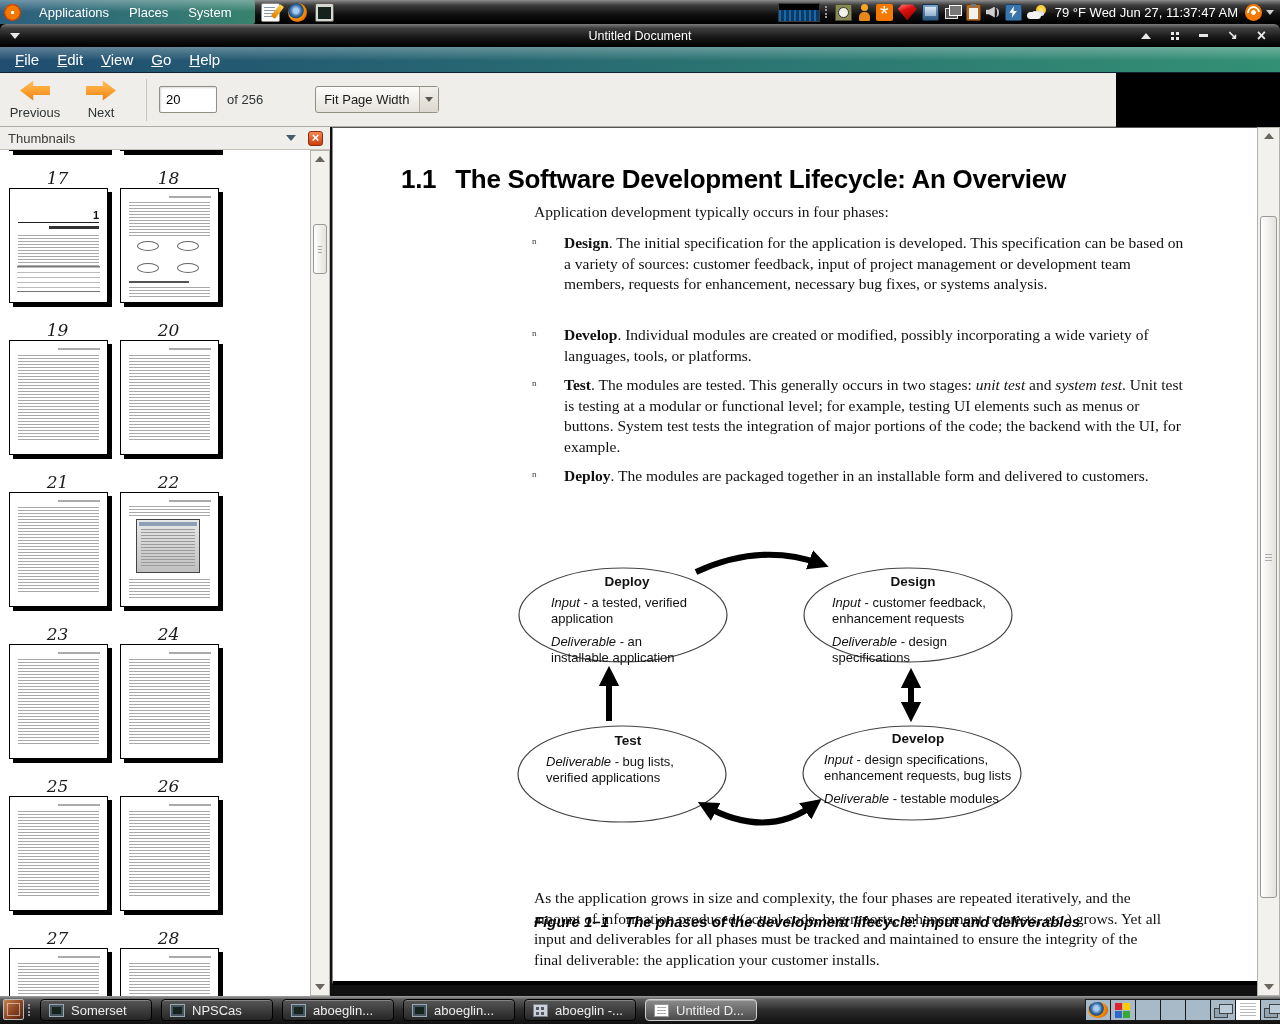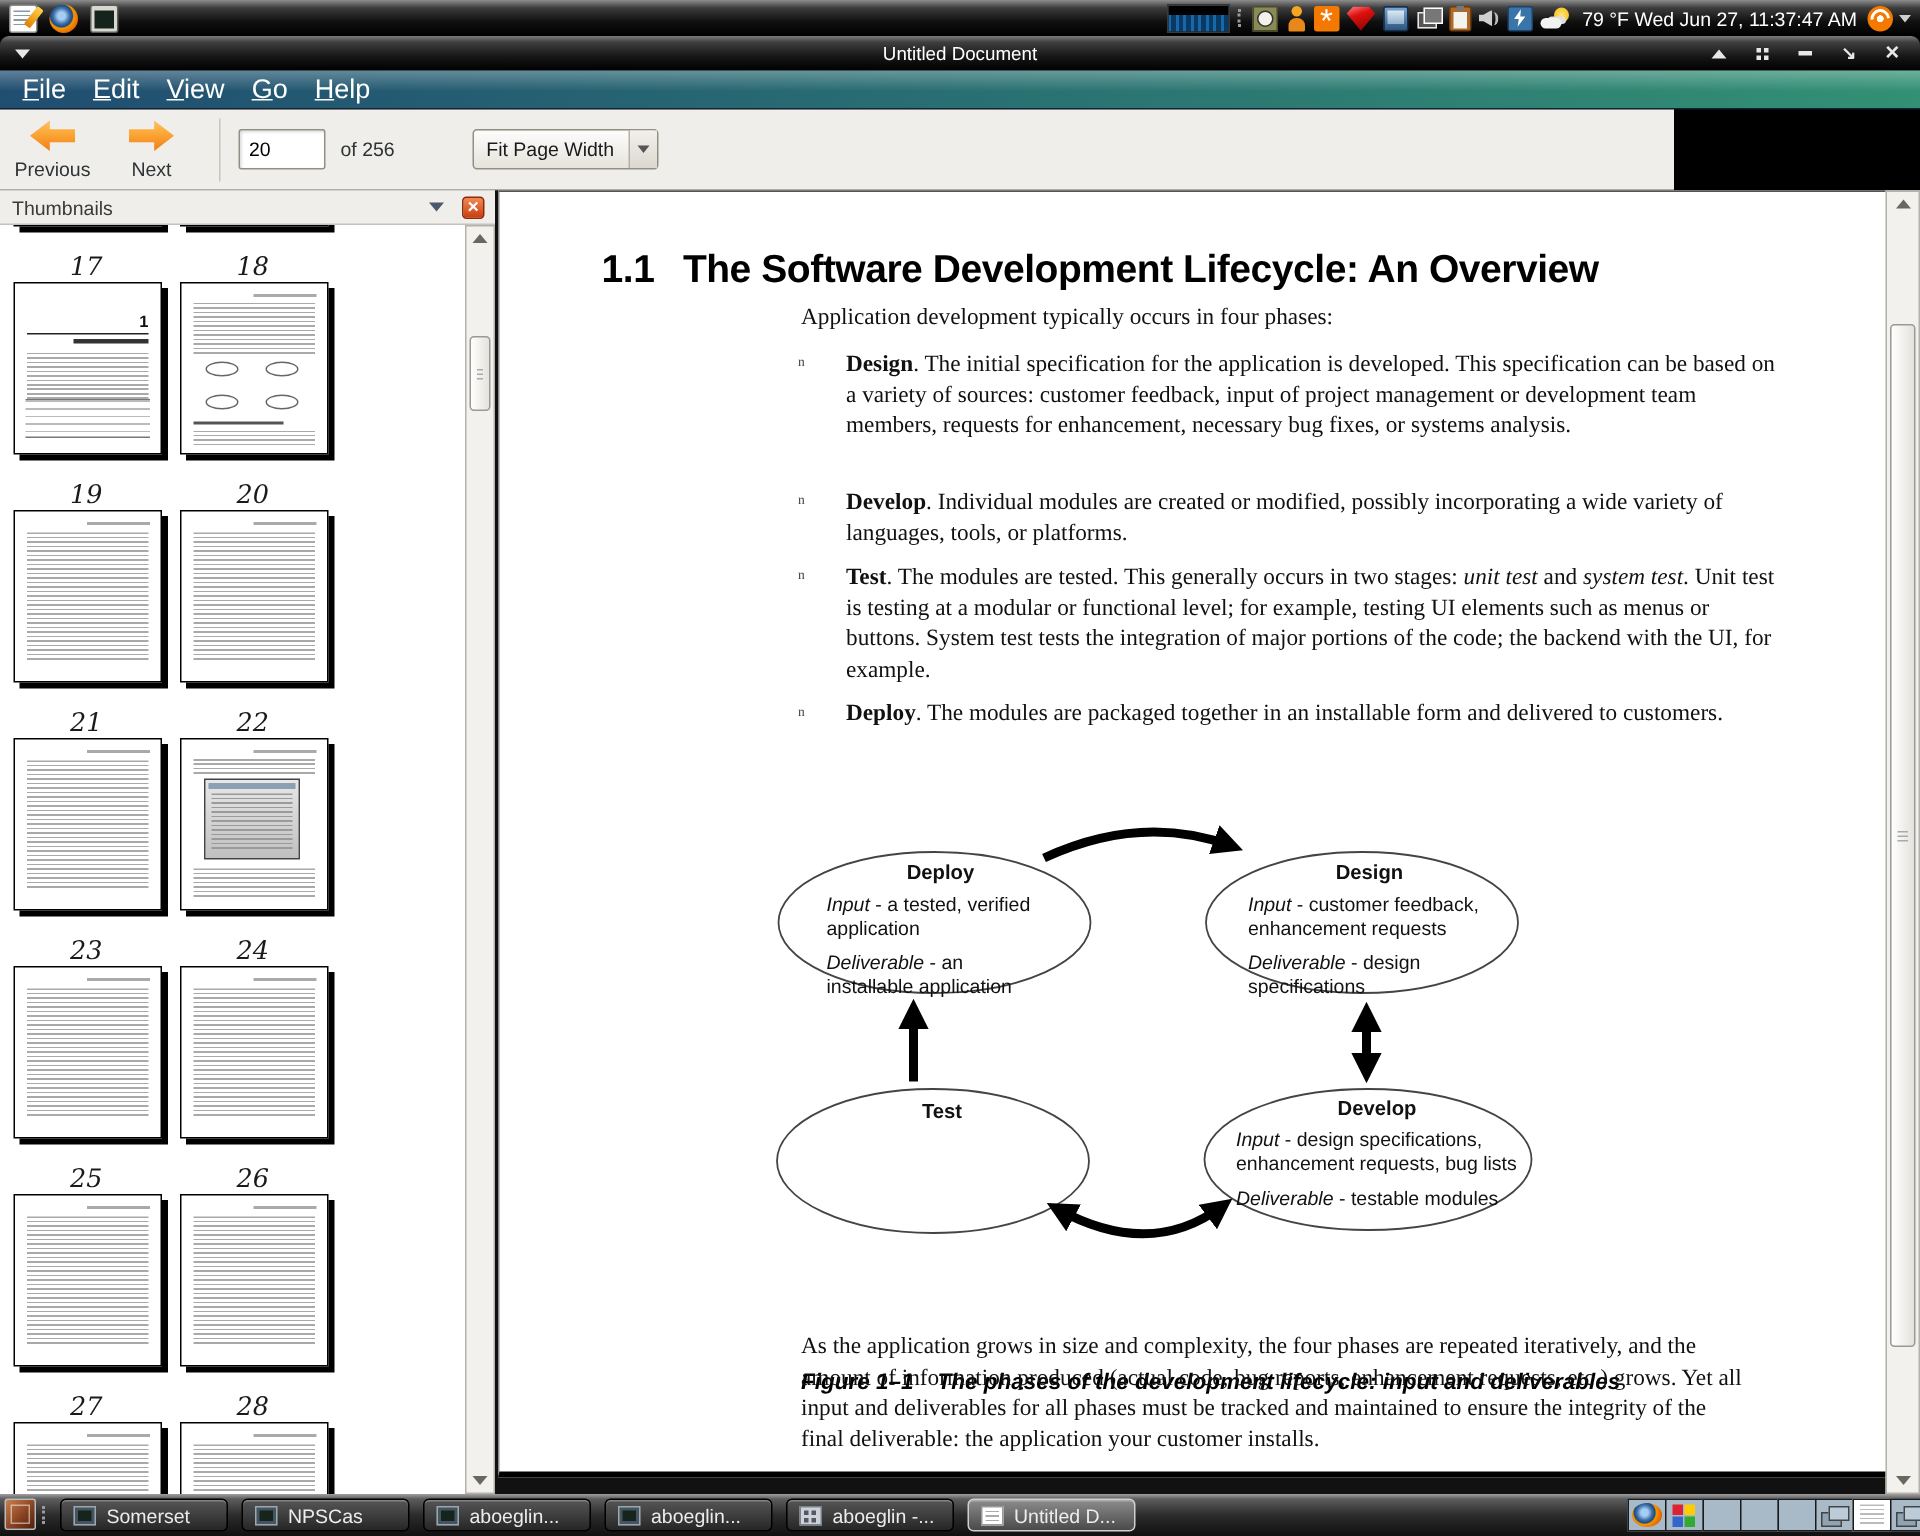--- a/index.html
+++ b/index.html
@@ -77,21 +77,21 @@
   .wc-dots::before { content:""; width:3px; height:3px; background:#e8e8e8; box-shadow:5px 0 #e8e8e8, 0 5px #e8e8e8, 5px 5px #e8e8e8; margin:-5px 0 0 -5px; }
   .wc-minimize::before { content:""; width:9px; height:3px; background:#e8e8e8; }
   .wc-maximize::before { content:"\2198"; color:#e8e8e8; font-size:12px; font-weight:bold; line-height:13px; }
   .wc-close::before { content:"\00D7"; color:#e8e8e8; font-size:16px; font-weight:bold; line-height:13px; }
 
   
   #menubar { position:absolute; left:0; top:47px; width:1280px; height:26px;
     background:linear-gradient(180deg,rgba(255,255,255,.30),rgba(255,255,255,.02) 55%),linear-gradient(90deg,#1c4a6e,#2f8e71);
     border-bottom:1px solid #123; }
   #menu-items { display:flex; align-items:center; height:100%; padding-left:6px; }
-  .menu-item { color:#fff; font-size:18px; padding:0 9px; cursor:default; }
+  .menu-item { color:#fff; font-size:15px; padding:0 9px; cursor:default; }
   .menu-item u { text-decoration:underline; }
 
   
   #toolbar { position:absolute; left:0; top:73px; width:1116px; height:54px; background:#efeeea; border-bottom:1px solid #b0ada6;
     display:flex; align-items:center; }
   .tool-btn { display:flex; flex-direction:column; align-items:center; justify-content:center; width:62px; height:48px; margin-left:4px; border-radius:3px; cursor:default; }
   .arr { width:30px; height:22px; background:linear-gradient(180deg,#fcc26a 0,#fca838 40%,#ef7a10 100%); filter:drop-shadow(0 0 1px #8a4500); }
   .arr-left { clip-path:polygon(0 50%, 44% 4%, 44% 30%, 100% 30%, 100% 70%, 44% 70%, 44% 96%); }
   .arr-right { clip-path:polygon(100% 50%, 56% 4%, 56% 30%, 0 30%, 0 70%, 56% 70%, 56% 96%); }
   .tool-label { font-size:13px; color:#2e3436; margin-top:3px; }
@@ -186,20 +186,24 @@
   .ws-windows::after { content:""; position:absolute; left:8px; top:4px; width:12px; height:8px; background:#bccbd8; border:1px solid #444; }
   .ws-document { background:#fff; }
   .ws-document::before { content:""; position:absolute; inset:3px 4px; background:repeating-linear-gradient(#bbb 0 1px,transparent 1px 3px); }
 </style>
 </head>
 <body>
 
 <div class="screen">
 
   <div id="panel">
+    <div class="panel-left">
+      <span class="logo"></span>
+      <div id="panel-menus"><span class="pmenu">Applications</span><span class="pmenu">Places</span><span class="pmenu">System</span></div>
+    </div>
     <div id="launchers">
         <span class="ln ln-text-editor-icon"></span>
         <span class="ln ln-firefox-icon"></span>
         <span class="ln ln-terminal-icon"></span>
       </div>
     <div class="panel-right">
       <span id="tray" style="display:flex;align-items:center;">
           <span class="ti ti-system-monitor-icon"></span>
           <span class="ti ti-tray-grip"></span>
           <span class="ti ti-clock-icon"></span>
@@ -397,20 +401,21 @@
                 <p><span class="it">Input</span> - a tested, verified application</p>
                 <p><span class="it">Deliverable</span> - an installable application</p>
               </div>
               <div class="fnode" style="left: 349px; top: 36px; width: 162px;">
                 <div class="ftitle">Design</div>
                 <p><span class="it">Input</span> - customer feedback, enhancement requests</p>
                 <p><span class="it">Deliverable</span> - design specifications</p>
               </div>
               <div class="fnode" style="left: 63px; top: 195px; width: 164px;">
                 <div class="ftitle">Test</div>
+                <p><span class="it">Deliverable</span> - bug lists, verified applications</p>
               </div>
               <div class="fnode" style="left: 341px; top: 193px; width: 188px;">
                 <div class="ftitle">Develop</div>
                 <p><span class="it">Input</span> - design specifications, enhancement requests, bug lists</p>
                 <p><span class="it">Deliverable</span> - testable modules</p>
               </div>
             </div>
         </div>
 
         <p id="doc-caption">

